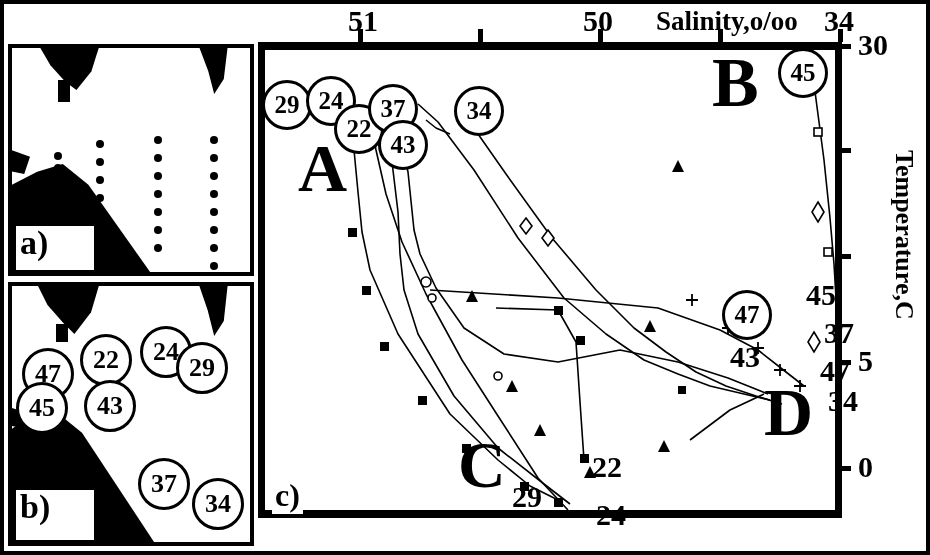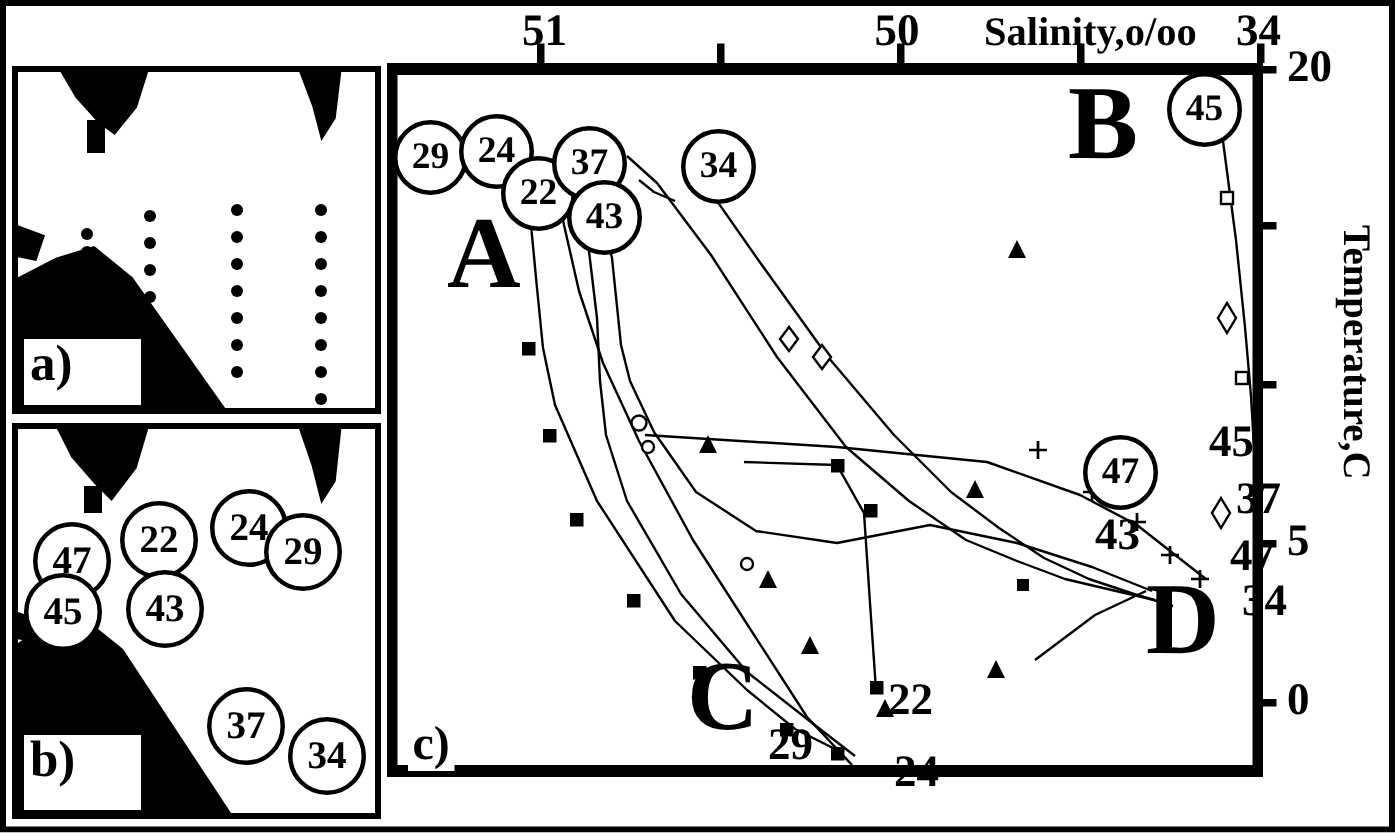--- a/index.html
+++ b/index.html
@@ -144,21 +144,21 @@
   <div class="xtick" style="left:598px;"></div>
   <div class="xtick" style="left:718px;"></div>
   <div class="xtick" style="left:838px;"></div>
 
   <div class="ytick" style="top:44px;"></div>
   <div class="ytick" style="top:148px;"></div>
   <div class="ytick" style="top:254px;"></div>
   <div class="ytick" style="top:360px;"></div>
   <div class="ytick" style="top:466px;"></div>
 
-  <div class="axis-num" style="left:858px;top:30px;">20</div>
+  <div class="axis-num" style="left:858px;top:30px;">30</div>
   <div class="axis-num" style="left:858px;top:346px;">5</div>
   <div class="axis-num" style="left:858px;top:452px;">0</div>
   <div class="axis-title" id="ylabel">Temperature,C</div>
 
   <div id="ts-panel">
     <div id="ts-frame"></div>
 
     <svg id="ts-svg" viewBox="0 0 584 476">
       <g fill="none" stroke="#000" stroke-width="1.6" stroke-linejoin="round">
 

